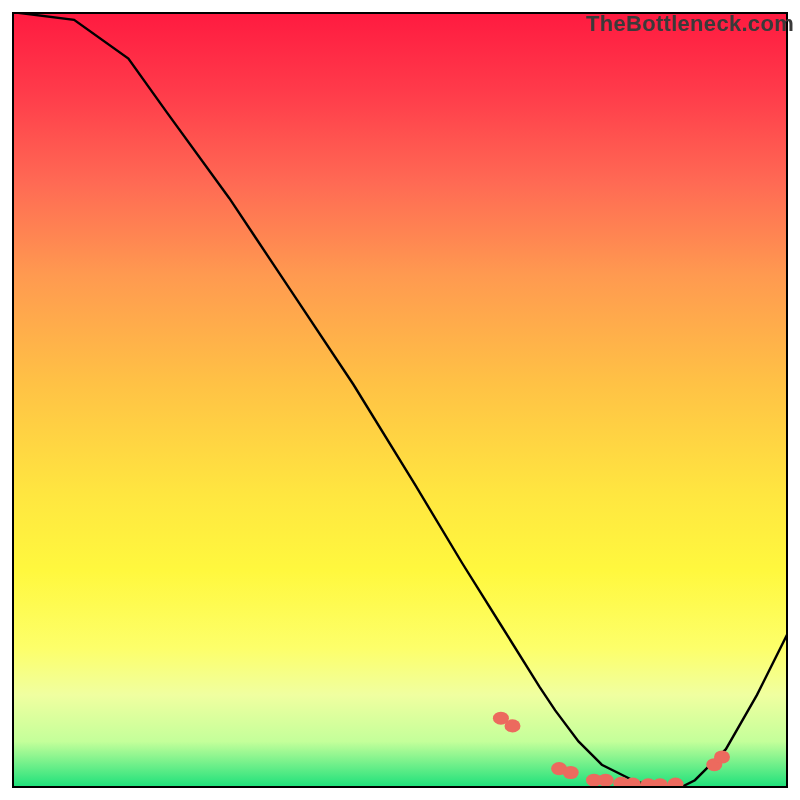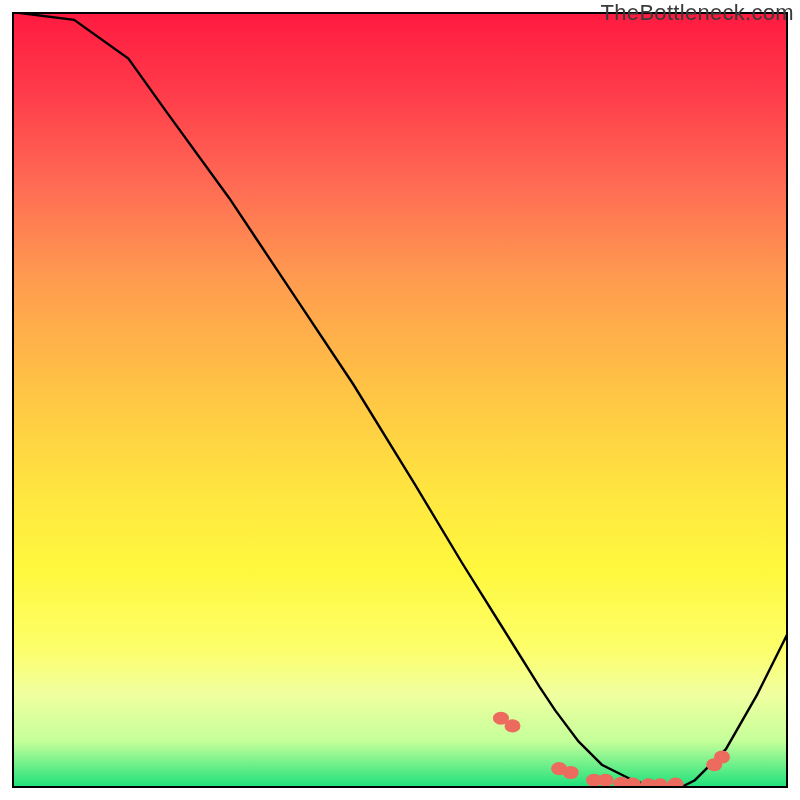--- a/index.html
+++ b/index.html
@@ -48,24 +48,24 @@
   .border-left, .border-right, .border-top, .border-bottom {
     position: absolute;
     background: #000;
   }
   .border-left  { left: 0; top: 0; width: 2px; height: 100%; }
   .border-right { right: 0; top: 0; width: 2px; height: 100%; }
   .border-top   { left: 0; top: 0; width: 100%; height: 2px; }
   .border-bottom{ left: 0; bottom: 0; width: 100%; height: 2px; }
   .watermark {
     position: absolute;
-    top: 0px;
+    top: 11px;
     right: 6px;
     font-size: 22px;
-    font-weight: 400;
+    font-weight: 700;
     color: #3a3a3a;
     font-family: Arial, sans-serif;
     letter-spacing: 0.3px;
   }
   .svg-layer {
     position: absolute;
     left: 0;
     top: 0;
     width: 100%;
     height: 100%;

